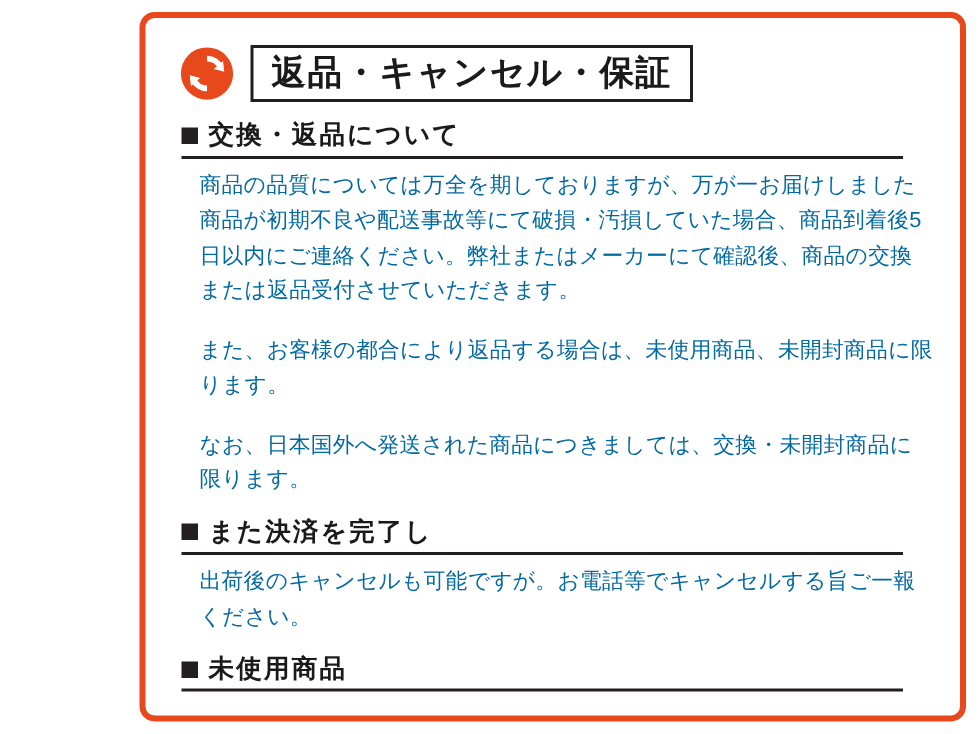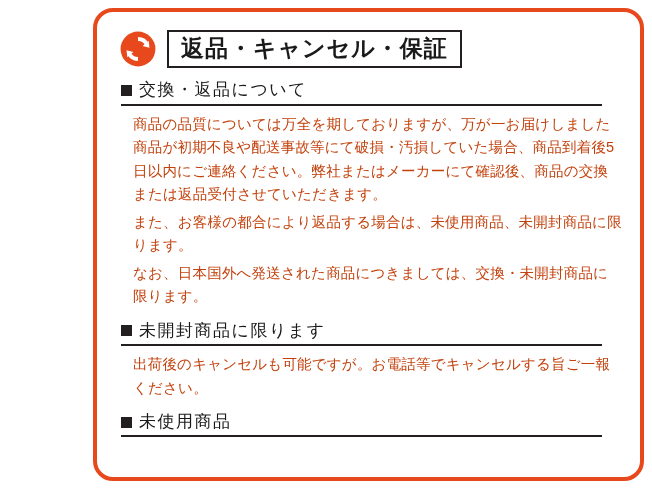--- a/index.html
+++ b/index.html
@@ -20,21 +20,21 @@
     background: #ffffff;
     box-sizing: border-box;
   }
   .panel {
     position: absolute;
     left: 93px;
     top: 8px;
     width: 551px;
     height: 473px;
     border: 4px solid #e8491c;
-    border-radius: 20px;
+    border-radius: 10px;
     box-sizing: border-box;
     background: #ffffff;
   }
   .panel-inner {
     padding: 16px 18px 10px 18px;
   }
   
   .title-row {
     display: flex;
     align-items: center;
@@ -72,34 +72,34 @@
   }
   .sq {
     display: inline-block;
     width: 11px;
     height: 11px;
     background: #231f20;
     flex: 0 0 11px;
   }
   .section-title {
     font-size: 17px;
-    font-weight: normal;
+    font-weight: bold;
     color: #1a1a1a;
     letter-spacing: 1.5px;
     line-height: 1.2;
   }
   .para {
     font-size: 14.5px;
     line-height: 1.62;
-    color: #c2410c;
+    color: #0369a1;
     margin: 0 0 0 10px;
     letter-spacing: 0.2px;
   }
   .para + .para {
-    margin-top: 4px;
+    margin-top: 16px;
   }
   .body-block {
     margin-left: 2px;
   }
 </style>
 </head>
 <body>
 
 <div class="page">
   <div class="panel">
@@ -124,21 +124,21 @@
         <div class="body-block">
           <p class="para">商品の品質については万全を期しておりますが、万が一お届けしました商品が初期不良や配送事故等にて破損・汚損していた場合、商品到着後5日以内にご連絡ください。弊社またはメーカーにて確認後、商品の交換または返品受付させていただきます。</p>
           <p class="para">また、お客様の都合により返品する場合は、未使用商品、未開封商品に限ります。</p>
           <p class="para">なお、日本国外へ発送された商品につきましては、交換・未開封商品に限ります。</p>
         </div>
       </div>
 
       <div class="section">
         <div class="section-head">
           <span class="sq"></span>
-          <span class="section-title">未開封商品に限ります</span>
+          <span class="section-title">また決済を完了し</span>
         </div>
         <div class="body-block">
           <p class="para">出荷後のキャンセルも可能ですが。お電話等でキャンセルする旨ご一報ください。</p>
         </div>
       </div>
 
       <div class="section">
         <div class="section-head">
           <span class="sq"></span>
           <span class="section-title">未使用商品</span>

